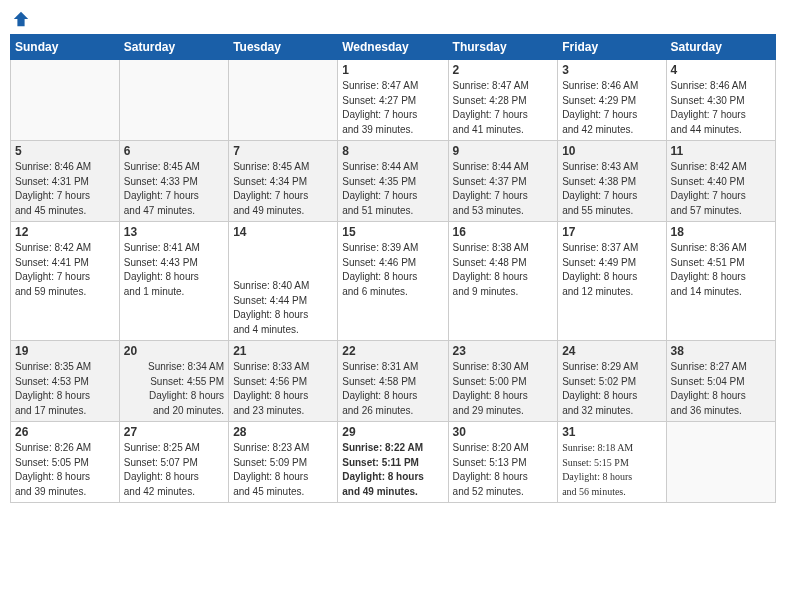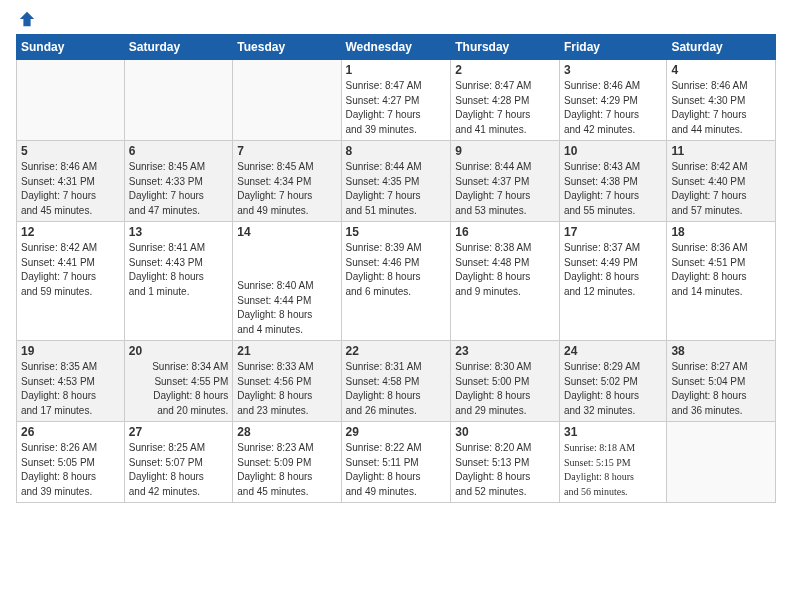--- a/index.html
+++ b/index.html
@@ -6,21 +6,21 @@
     body {
       font-family: Arial, sans-serif;
       background: #fff;
       width: 792px;
       height: 612px;
       overflow: hidden;
     }
     .page {
       width: 792px;
       min-height: 612px;
-      padding: 10px 16px 10px 16px;
+      padding: 10px 16px 10px 10px;
       background: #fff;
     }
     .header {
       display: flex;
       align-items: flex-start;
       justify-content: space-between;
       margin-bottom: 6px;
     }
     .logo {
       display: flex;
@@ -340,21 +340,21 @@
           </td>
           <td>
             <span class="day-num">28</span>
             <div class="day-info" style="white-space: pre-line;">Sunrise: 8:23 AM
 Sunset: 5:09 PM
 Daylight: 8 hours
 and 45 minutes.</div>
           </td>
           <td>
             <span class="day-num">29</span>
-            <div class="day-info" style="white-space: pre-line;">Sunrise: 8:22 AM
+            <div class="day-info" style="white-space: pre-line; font-weight: bold;">Sunrise: 8:22 AM
 Sunset: 5:11 PM
 Daylight: 8 hours
 and 49 minutes.</div>
           </td>
           <td>
             <span class="day-num">30</span>
             <div class="day-info" style="white-space: pre-line;">Sunrise: 8:20 AM
 Sunset: 5:13 PM
 Daylight: 8 hours
 and 52 minutes.</div>

